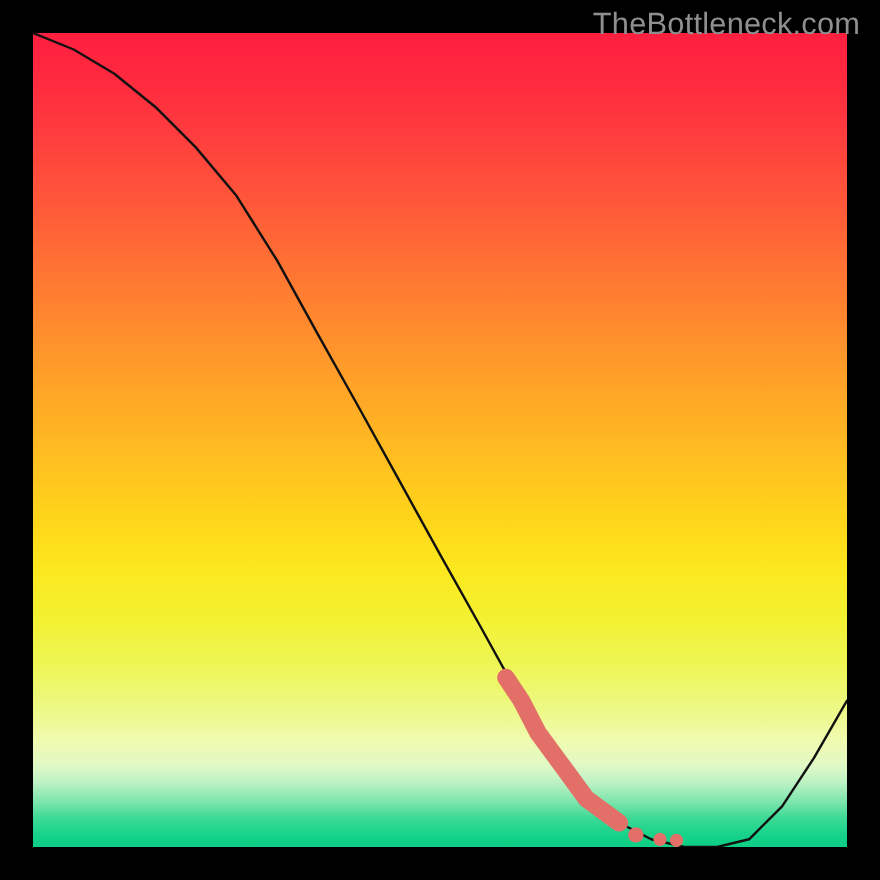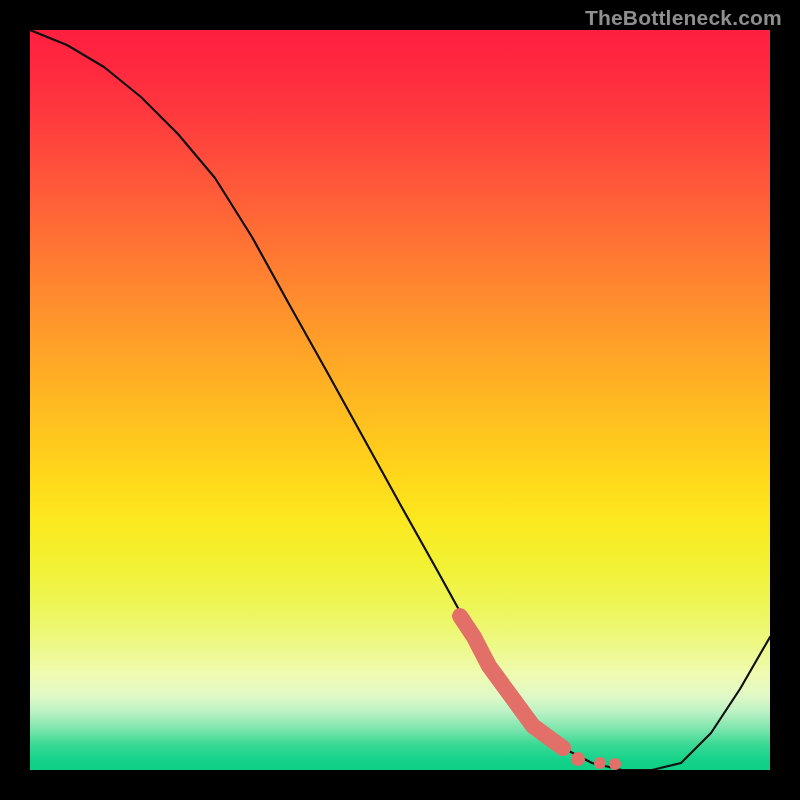--- a/index.html
+++ b/index.html
@@ -72,22 +72,22 @@
   }
   .marker-dot {
     fill: #e37068;
   }
   .watermark {
     position: absolute;
     top: 6px;
     right: 18px;
     color: #8f8f8f;
     font-family: Arial, Helvetica, sans-serif;
-    font-size: 21px;
-    font-weight: 700;
+    font-size: 28px;
+    font-weight: 400;
     letter-spacing: 0.2px;
   }
 </style>
 </head>
 <body>
 
 <div class="frame">
   <div class="plot-area">
     <div class="gradient"></div>
 

